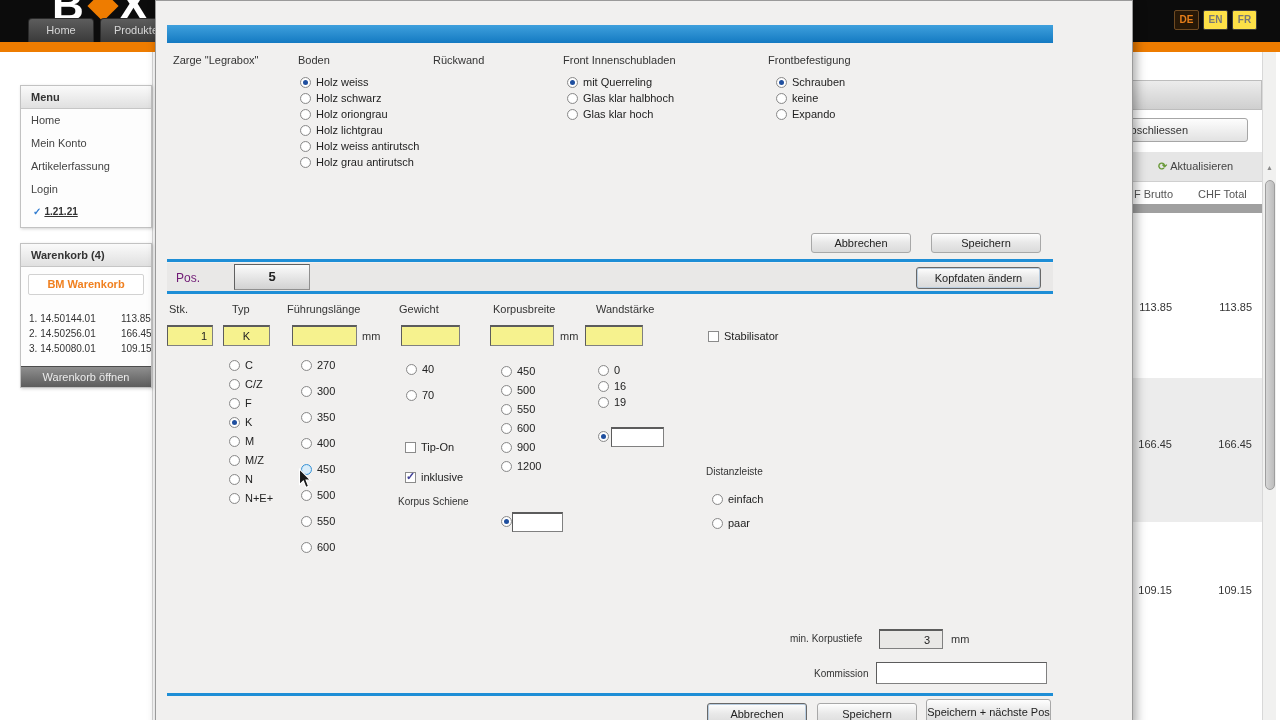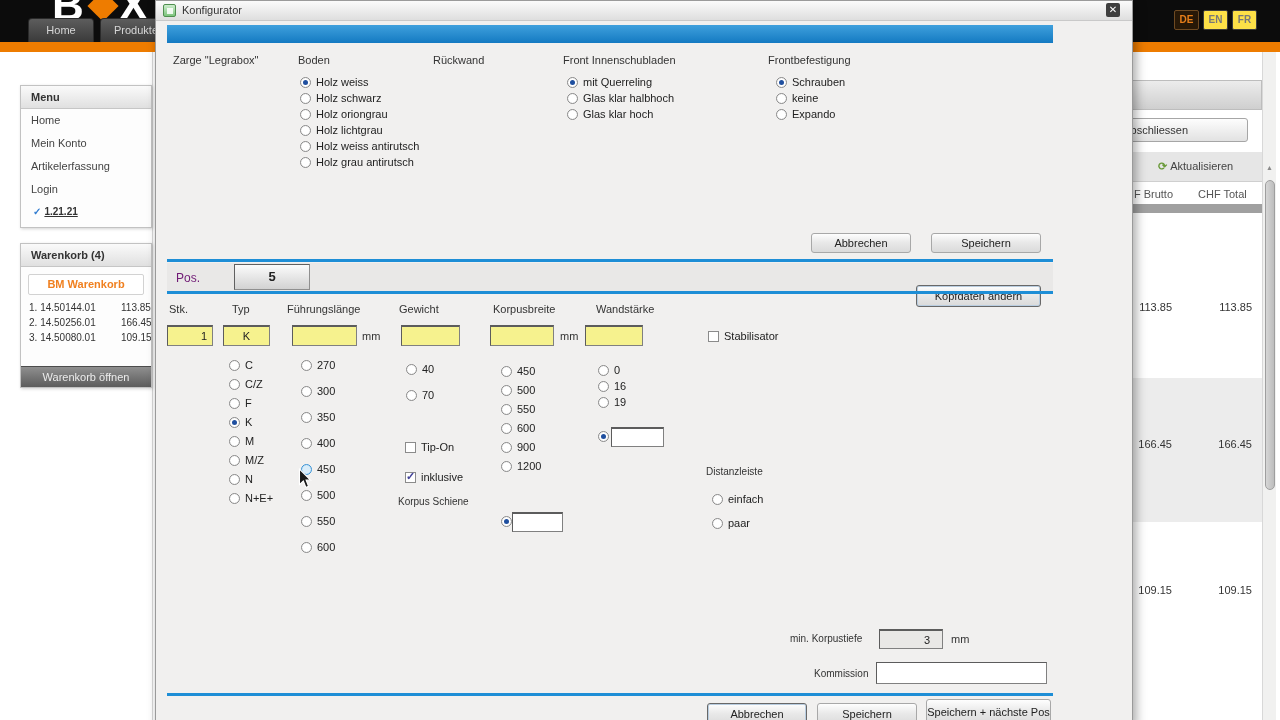--- a/index.html
+++ b/index.html
@@ -15,21 +15,21 @@
   .lang-btn.active { color:#e67e1a; border-color:#6e4a22; background:#271807; }
   .orange-stripe { position:absolute; left:0; top:42px; width:1280px; height:10px; background:#ee7c00; z-index:2; }
 
   
   .panel { position:absolute; left:20px; width:132px; background:#fdfdfd; border:1px solid #c2c2c2; box-shadow:1px 1px 3px rgba(0,0,0,.18); z-index:3; overflow:hidden; }
   .panel-header { height:23px; background:linear-gradient(#fafafa,#e0e0e0); border-bottom:1px solid #c6c6c6; font-size:11px; font-weight:bold; color:#333; line-height:22px; padding-left:10px; }
   .menu-item { height:23px; line-height:23px; padding-left:10px; font-size:11px; color:#444; }
   .version-row { height:22px; line-height:22px; padding-left:12px; font-size:10px; }
   .version-check { color:#2f7bd0; font-weight:bold; margin-right:3px; }
   .version-num { color:#333; font-weight:bold; text-decoration:underline; }
-  .bm-box { margin:7px 7px 5px 7px; height:21px; background:#fff; border:1px solid #d2d2d2; border-radius:2px; color:#f08020; font-size:11px; font-weight:bold; text-align:center; line-height:19px; }
+  .bm-box { margin:7px 7px 16px 7px; height:21px; background:#fff; border:1px solid #d2d2d2; border-radius:2px; color:#f08020; font-size:11px; font-weight:bold; text-align:center; line-height:19px; }
   .cart-item { position:relative; height:15px; line-height:15px; padding-left:8px; font-size:10px; color:#333; white-space:nowrap; }
   .cart-item .price { position:absolute; left:100px; top:0; }
   .open-btn { position:absolute; left:0; bottom:0; width:100%; height:21px; background:linear-gradient(#8f8f8f,#5c5c5c); border-top:1px solid #4c4c4c; color:#ececec; font-size:11px; text-align:center; line-height:20px; }
   .col-divider { position:absolute; left:152px; top:52px; width:1px; height:668px; background:#d8d8d8; z-index:1; }
 
   
   .bg-el { z-index:1; }
   .bg-panelbar { position:absolute; left:1040px; top:80px; width:222px; height:30px; background:linear-gradient(#ececec,#cfcfcf); border:1px solid #bdbdbd; }
   .bg-btn { background:linear-gradient(#fdfdfd,#e2e2e2); border:1px solid #a6a6a6; border-radius:3px; font-size:11px; color:#333; text-align:center; }
   .bg-refresh-bar { position:absolute; left:1132px; top:152px; width:130px; height:30px; background:#e6e6e6; border-bottom:1px solid #cfcfcf; }
@@ -148,25 +148,20 @@
 <div class="bg-row bg-el" style="top:522px; height:198px; background:#fff;">
   <div class="bg-cell" style="left:-8px; top:62px;">109.15</div>
   <div class="bg-cell" style="left:72px; top:62px;">109.15</div>
 </div>
 <div class="scrollbar">
   <div class="scroll-arrow">▲</div>
   <div class="scroll-thumb"></div>
 </div>
 
 <div class="dialog">
-  <div class="titlebar">
-    <div class="doc-icon"></div>
-    <div class="dlg-title">Konfigurator</div>
-    <div class="close-btn">✕</div>
-  </div>
   <div class="blue-bar"></div>
 
   <div class="grp-title" style="left:17px; top:53px;">Zarge "Legrabox"</div>
 
   <div class="grp-title" style="left:142px; top:53px;">Boden</div>
   <div class="opt-col gap4" style="left:144px; top:75px;">
 
   <label class="opt">
         <span class="radio checked"></span>
         <span class="opt-label">Holz weiss</span>
@@ -230,21 +225,21 @@
     </div>
 
   <div class="btn" style="left:655px; top:232px; width:100px; height:20px; line-height:18px;">Abbrechen</div>
   <div class="btn" style="left:775px; top:232px; width:110px; height:20px; line-height:18px;">Speichern</div>
 
   <div class="blue-line" style="top:258px;"></div>
 
   <div class="pos-row"></div>
   <div class="pos-label">Pos.</div>
   <div class="pos-box">5</div>
-  <div class="btn strong" style="left:760px; top:284px; width:125px; height:22px; line-height:20px;">Kopfdaten ändern</div>
+  <div class="btn strong" style="left:760px; top:266px; width:125px; height:22px; line-height:20px;">Kopfdaten ändern</div>
 
   <div class="blue-line" style="top:290px;"></div>
 
   <div class="fld-label" style="left:13px; top:302px;">Stk.</div>
   <input class="sunken yellow" style="left: 11px; top: 324px; width: 46px; height: 21px; text-align: right; padding-right: 5px;" value="1">
 
   <div class="fld-label" style="left:76px; top:302px;">Typ</div>
   <input class="sunken yellow" style="left: 67px; top: 324px; width: 47px; height: 21px; text-align: center;" value="K">
 
   <div class="fld-label" style="left:131px; top:302px;">Führungslänge</div>

